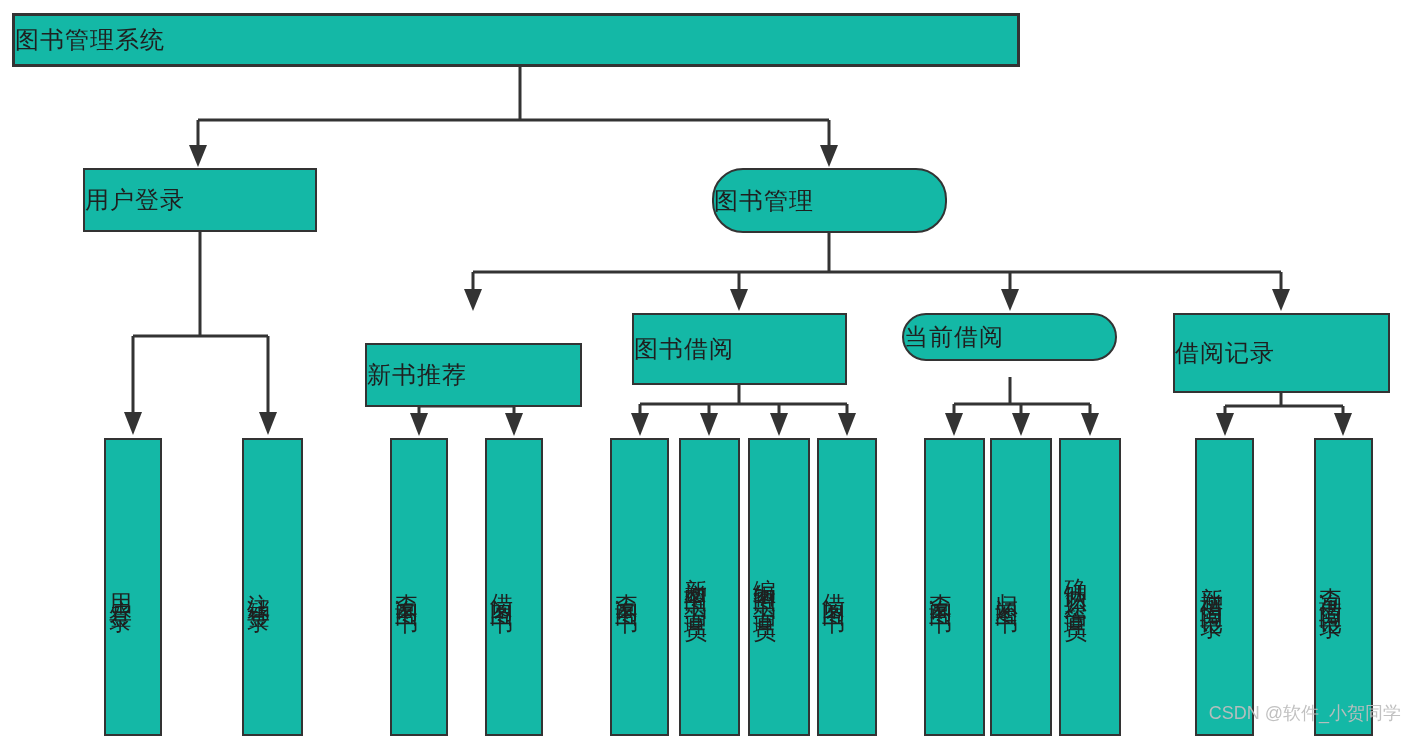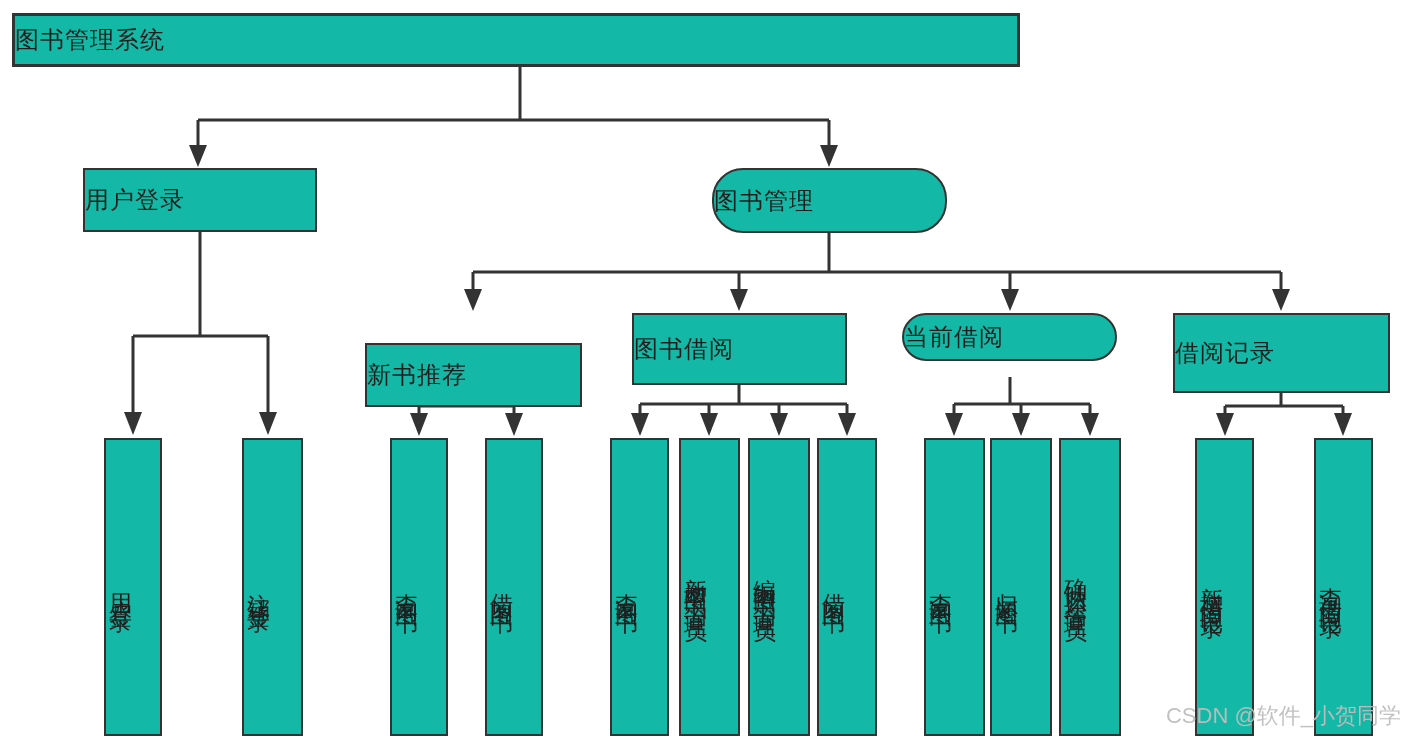--- a/index.html
+++ b/index.html
@@ -40,21 +40,21 @@
     text-orientation: mixed;
     font-size: 23px;
     letter-spacing: 6px;
     white-space: nowrap;
     color: #1f1f1f;
   }
   .watermark {
     position: absolute;
     right: 4px;
     top: 701px;
-    font-size: 22px;
+    font-size: 18px;
     color: rgba(190, 190, 190, 0.95);
     z-index: 5;
     white-space: nowrap;
   }
 </style>
 </head>
 <body>
 
 <div class="canvas">
 

